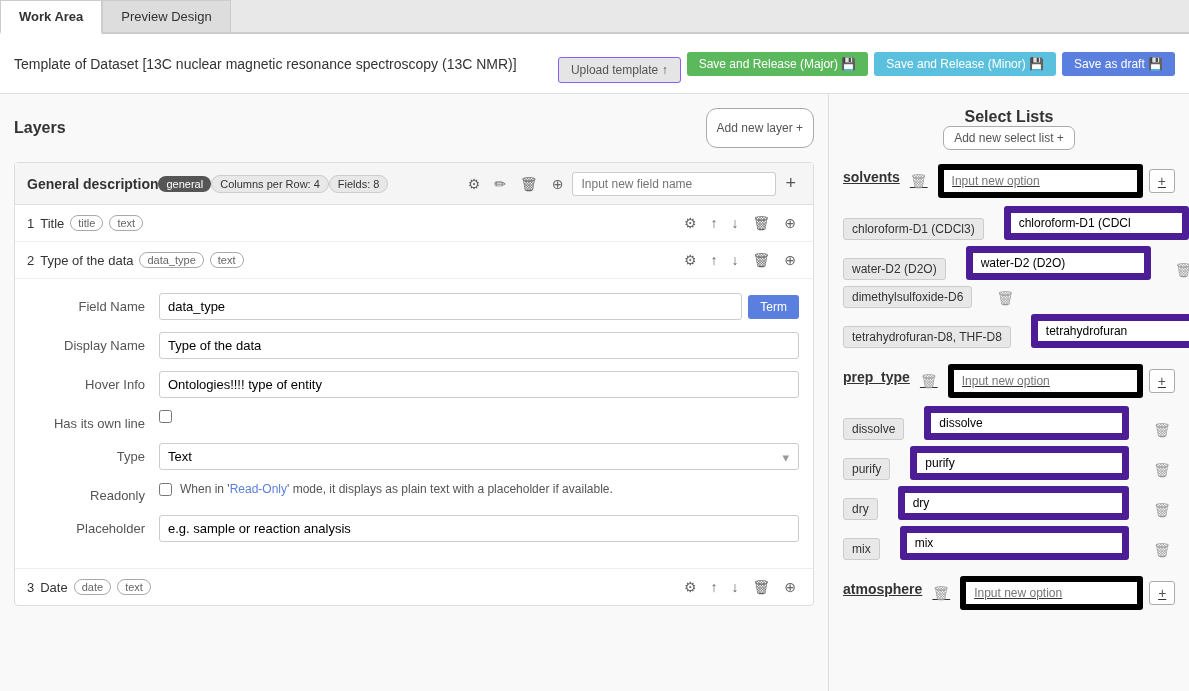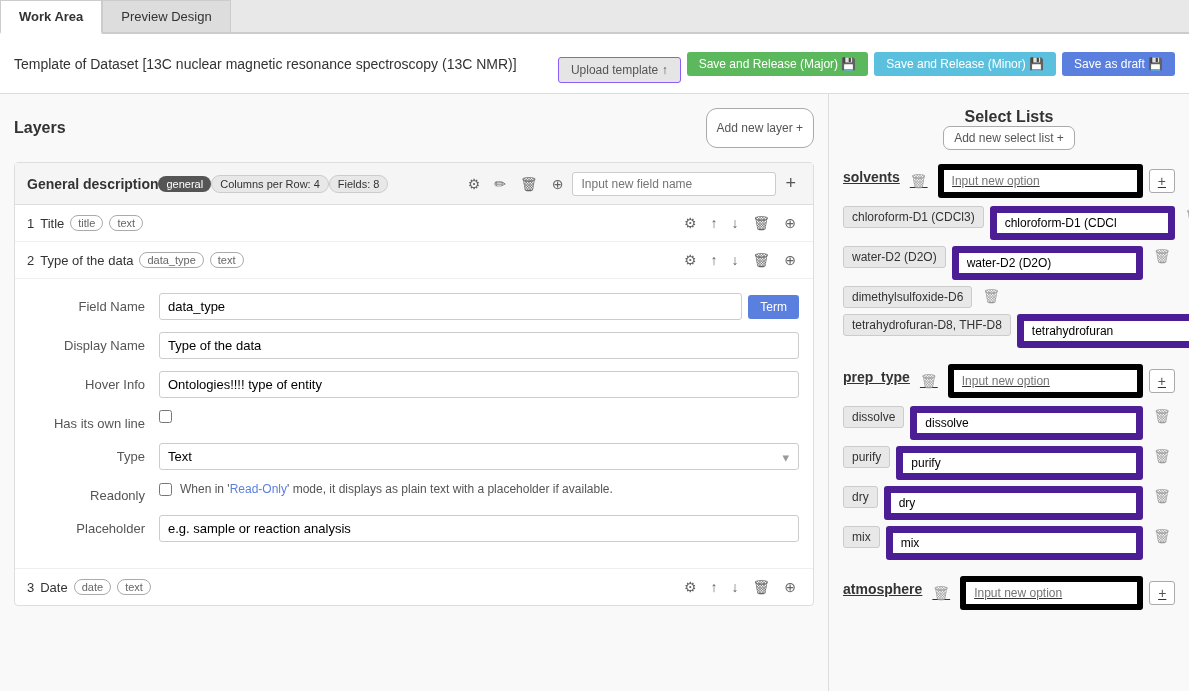--- a/index.html
+++ b/index.html
@@ -71,21 +71,21 @@
 
     
     .select-list-section { margin-bottom: 16px; }
     .select-list-name { font-size: 14px; font-weight: bold; color: #333; margin-bottom: 8px; display: flex; align-items: center; gap: 8px; }
     .select-list-input-row { display: flex; align-items: center; gap: 6px; margin-bottom: 8px; text-decoration: underline; }
     .list-input { flex: 1; border: 6px solid #000000; padding: 4px 8px; font-size: 12px; border-radius: 3px; background: #fff; color: #aaa; }
     .btn-add-plus { background: #fff; border: 1px solid #aaa; color: #555; padding: 3px 8px; cursor: pointer; border-radius: 3px; font-size: 14px; }
     .btn-trash { background: none; border: none; cursor: pointer; color: #999; font-size: 14px; padding: 2px 4px; }
 
     
-    .list-item-row { display: flex; align-items: flex-start; gap: 6px; margin-bottom: 6px; }
+    .list-item-row { display: flex; align-items: flex-end; gap: 20px; margin-bottom: 6px; }
     .list-item-key { background: #e8e8e8; border: 1px solid #ccc; padding: 3px 8px; border-radius: 3px; font-size: 12px; white-space: nowrap; }
     .list-item-val { flex: 1; border: 7px solid #4c1d95; padding: 3px 8px; border-radius: 3px; font-size: 12px; background: #fff; }
 
     
     ::-webkit-scrollbar { width: 6px; }
     ::-webkit-scrollbar-thumb { background: #ccc; border-radius: 3px; }
   </style>
 </head>
 <body>
 

